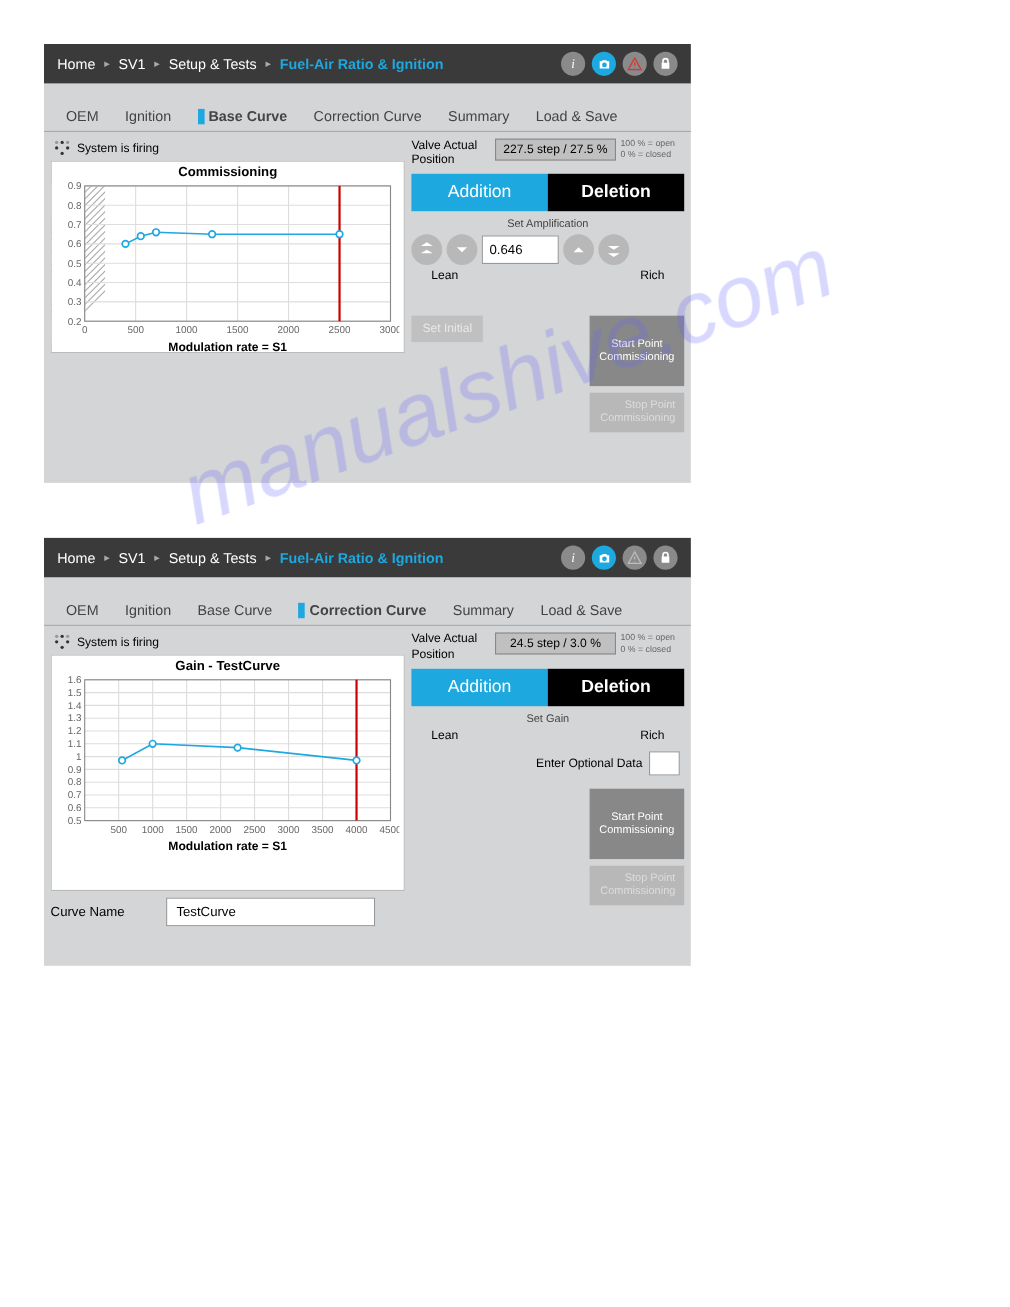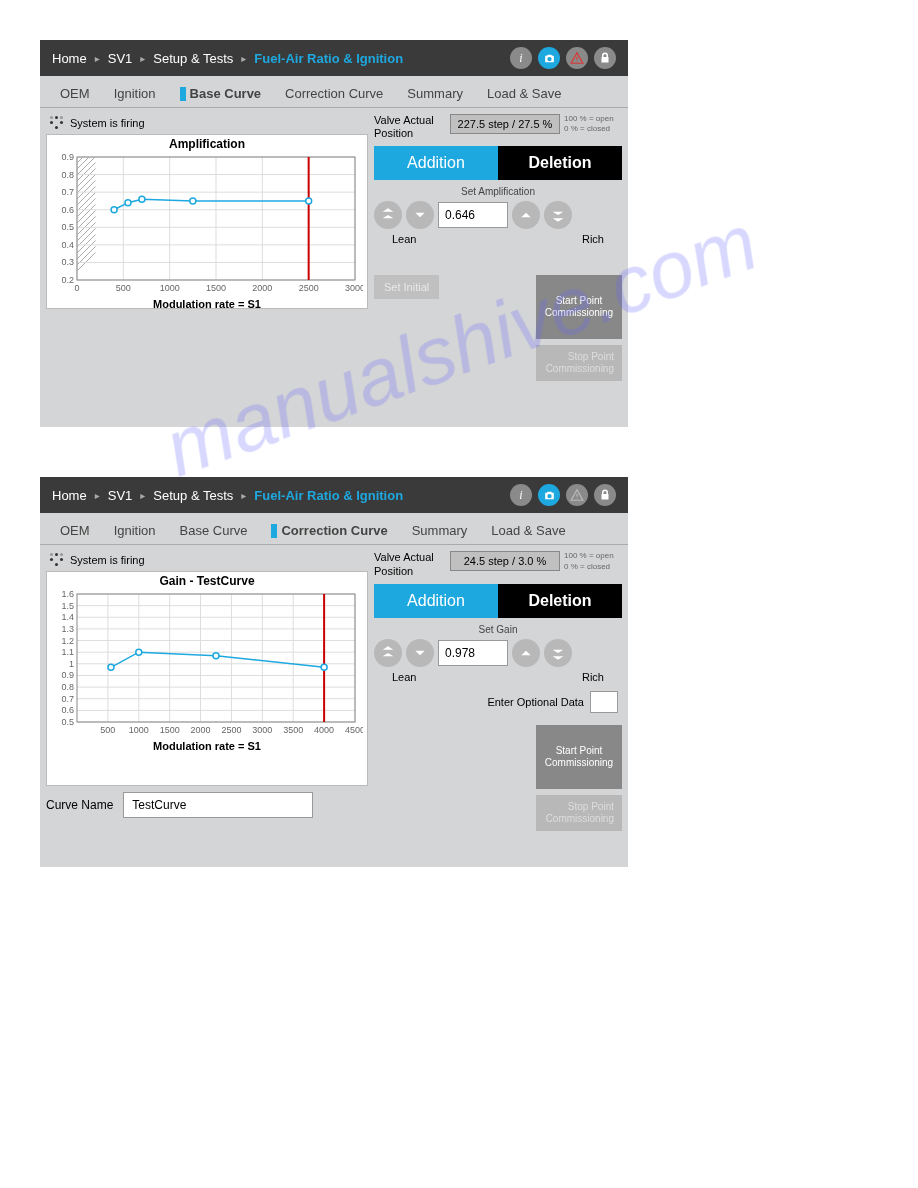--- a/index.html
+++ b/index.html
@@ -9,21 +9,21 @@
 .breadcrumb { display: flex; align-items: center; gap: 8px; flex: 1; }
 .bc-item { color: #fff; }
 .bc-current { color: #1ea8e0; font-weight: bold; }
 .bc-sep { font-size: 10px; color: #aaa; }
 .header-icons { display: flex; gap: 6px; }
 .hicon { width: 22px; height: 22px; border-radius: 50%; display: flex; align-items: center; justify-content: center; font-size: 12px; }
 .hicon.info { background: #8a8a8a; color: #fff; font-style: italic; font-family: serif; }
 .hicon.cam { background: #1ea8e0; color: #fff; }
 .hicon.warn { background: #8a8a8a; }
 .hicon.lock { background: #8a8a8a; color: #fff; }
-.tabs { display: flex; background: #d4d5d6; border-bottom: 1px solid #aaa; padding: 4px 8px 0; font-size: 13px; }
+.tabs { display: flex; background: #d4d5d6; border-bottom: 1px solid #aaa; padding: 16px 8px 0; font-size: 13px; }
 .tab { padding: 6px 12px; color: #444; cursor: pointer; display: flex; align-items: center; gap: 4px; }
 .tab.active { font-weight: bold; }
 .tab-marker { width: 6px; height: 14px; background: #1ea8e0; display: inline-block; }
 .content { display: flex; padding: 6px; gap: 6px; }
 .left-col { flex: 1; }
 .right-col { width: 248px; }
 .status-row { display: flex; align-items: center; gap: 6px; font-size: 11px; padding: 2px 4px; }
 .firing-icon { width: 14px; height: 14px; position: relative; }
 .firing-icon::before { content: ""; position: absolute; width: 3px; height: 3px; background: #333; border-radius: 50%; top: 0; left: 5px; box-shadow: 5px 5px 0 #333, -5px 5px 0 #333, 0 10px 0 #333, 5px 0 0 #999, -5px 0 0 #999; }
 .chart-box { background: #fff; border: 1px solid #bbb; margin-top: 2px; position: relative; }
@@ -45,21 +45,21 @@
 .adj-input { width: 70px; height: 26px; border: 1px solid #999; background: #fff; font-size: 12px; padding: 0 6px; }
 .lr-row { display: flex; justify-content: space-between; font-size: 11px; padding: 4px 18px 0; }
 .opt-row { display: flex; align-items: center; justify-content: flex-end; gap: 6px; font-size: 11px; margin-top: 8px; padding-right: 4px; }
 .opt-input { width: 28px; height: 22px; border: 1px solid #999; background: #fff; }
 .action-row { display: flex; justify-content: space-between; align-items: flex-start; margin-top: 30px; gap: 8px; }
 .btn-disabled { background: #c0c0c0; color: #e8e8e8; padding: 6px 10px; font-size: 11px; border: none; }
 .btn-start { background: #888; color: #fff; padding: 20px 8px; font-size: 10px; text-align: center; border: none; line-height: 1.2; width: 86px; }
 .btn-stop { background: #b8b8b8; color: #ddd; padding: 6px 8px; font-size: 10px; text-align: right; border: none; line-height: 1.2; width: 86px; margin-top: 6px; }
 .right-buttons { display: flex; flex-direction: column; align-items: flex-end; }
 .curve-name-row { display: flex; align-items: center; gap: 10px; margin-top: 6px; font-size: 12px; }
-.curve-name-input { background: #fff; border: 1px solid #999; padding: 5px 8px; width: 190px; font-size: 12px; }
+.curve-name-input { background: #fff; border: 1px solid #999; padding: 5px 8px; width: 190px; font-size: 12px; margin-left: 28px; }
 .watermark { position: fixed; top: 300px; left: 150px; font-size: 80px; color: rgba(100,100,255,0.25); transform: rotate(-20deg); pointer-events: none; font-style: italic; z-index: 1000; }
 svg { display: block; }
 </style>
 </head>
 <body>
 
 <div class="watermark">manualshive.com</div>
 
 <div class="panel">
   <div class="header-bar">
@@ -102,21 +102,21 @@
     <div class="tab">Summary</div>
     <div class="tab">Load &amp; Save</div>
   </div>
   <div class="content">
     <div class="left-col">
       <div class="status-row">
         <div class="firing-icon"></div>
         <span>System is firing</span>
       </div>
       <div class="chart-box chart1">
-        <div class="chart-title">Amplification</div>
+        <div class="chart-title">Commissioning</div>
         <svg id="chart-svg-1" width="316" height="145">
             <line x1="30" y1="4" x2="-93" y2="127" stroke="#aaa" stroke-width="1"></line>
             <line x1="36" y1="4" x2="-87" y2="127" stroke="#aaa" stroke-width="1"></line>
             <line x1="42" y1="4" x2="-81" y2="127" stroke="#aaa" stroke-width="1"></line>
             <line x1="48" y1="4" x2="-75" y2="127" stroke="#aaa" stroke-width="1"></line>
             <line x1="54" y1="4" x2="-69" y2="127" stroke="#aaa" stroke-width="1"></line>
             <line x1="60" y1="4" x2="-63" y2="127" stroke="#aaa" stroke-width="1"></line>
             <line x1="66" y1="4" x2="-57" y2="127" stroke="#aaa" stroke-width="1"></line>
             <line x1="72" y1="4" x2="-51" y2="127" stroke="#aaa" stroke-width="1"></line>
             <line x1="78" y1="4" x2="-45" y2="127" stroke="#aaa" stroke-width="1"></line>
@@ -342,43 +342,20 @@
         <div class="valve-legend">
           <div>100 % = open</div>
           <div>0 % = closed</div>
         </div>
       </div>
       <div class="btn-row">
         <div class="btn-tab add">Addition</div>
         <div class="btn-tab del">Deletion</div>
       </div>
       <div class="set-label">Set Gain</div>
-      <div class="adj-row">
-        <div class="adj-btn">
-            <svg width="16" height="16" viewBox="0 0 24 24">
-              <path fill="#fff" d="M7 4l-5 8 5 8zm10 0l-5 8 5 8z" transform="rotate(90 12 12)"></path>
-            </svg>
-          </div>
-        <div class="adj-btn">
-            <svg width="14" height="14" viewBox="0 0 24 24">
-              <path fill="#fff" d="M4 8l8 8 8-8z"></path>
-            </svg>
-          </div>
-        <input class="adj-input" value="0.978" style="">
-        <div class="adj-btn">
-            <svg width="14" height="14" viewBox="0 0 24 24">
-              <path fill="#fff" d="M4 16l8-8 8 8z"></path>
-            </svg>
-          </div>
-        <div class="adj-btn">
-            <svg width="16" height="16" viewBox="0 0 24 24">
-              <path fill="#fff" d="M7 4l-5 8 5 8zm10 0l-5 8 5 8z" transform="rotate(-90 12 12)"></path>
-            </svg>
-          </div>
-      </div>
       <div class="lr-row">
         <span>Lean</span>
         <span>Rich</span>
       </div>
       <div class="opt-row">
         <span>Enter Optional Data</span>
         <input class="opt-input" style="">
       </div>
       <div class="action-row" style="margin-top:12px; justify-content:flex-end;">
         <div class="right-buttons">

